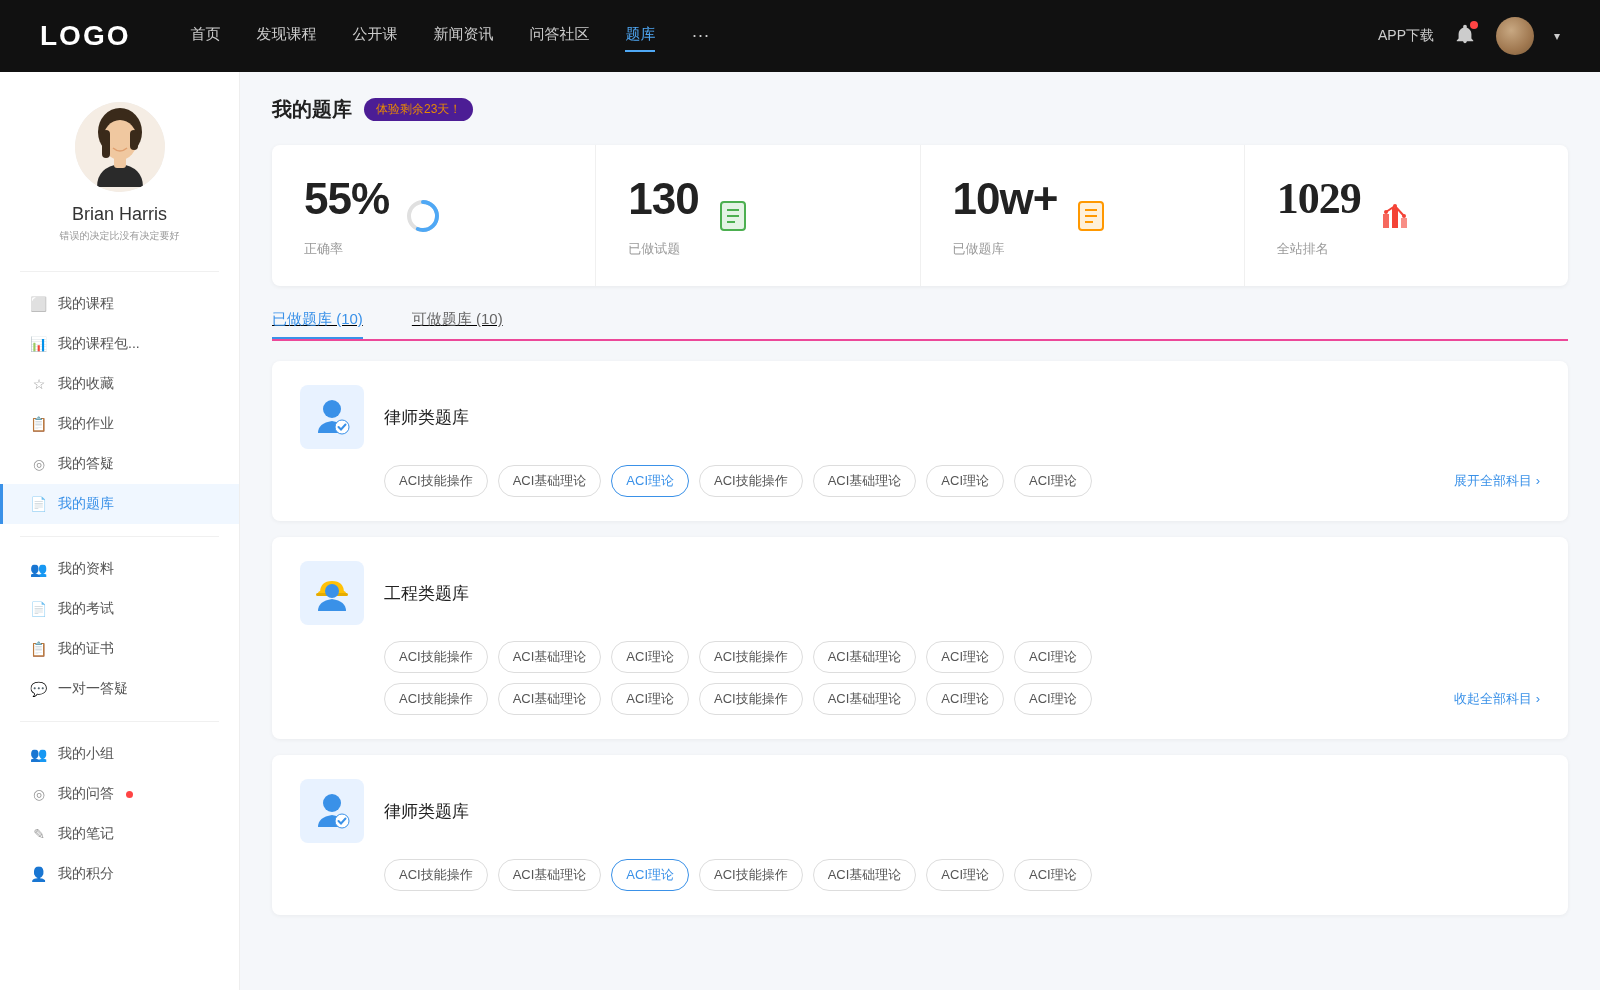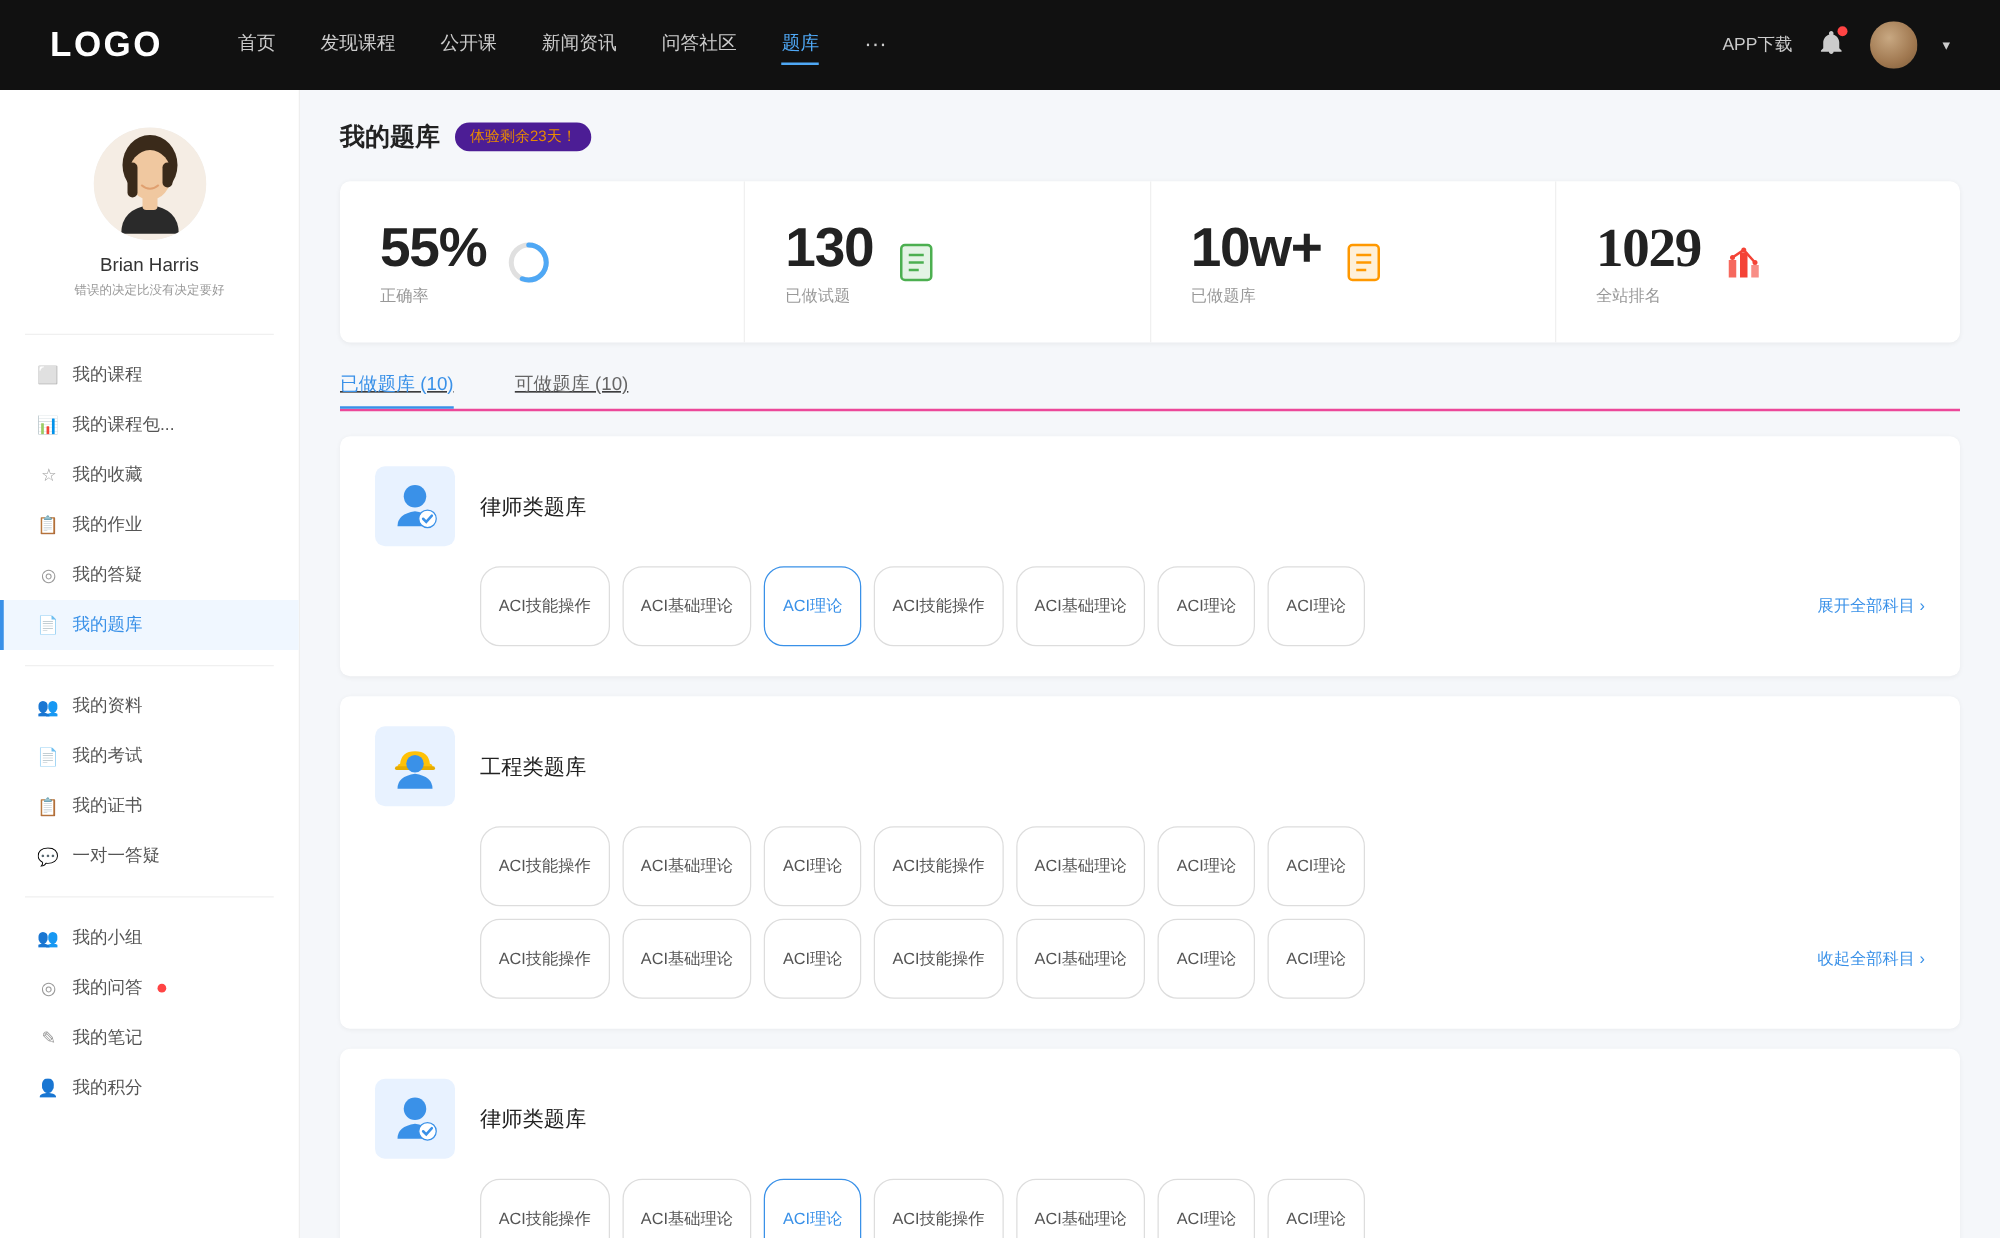--- a/index.html
+++ b/index.html
@@ -114,21 +114,21 @@
       padding-bottom: 16px;
     }
     .sidebar-avatar {
       width: 90px; height: 90px;
       border-radius: 50%;
       overflow: hidden;
       background: #f0ece8;
     }
     .sidebar-username {
       margin-top: 12px;
-      font-size: 15px;
+      font-size: 18px;
       color: #333;
       font-weight: 500;
     }
     .sidebar-motto {
       font-size: 10px;
       color: #999;
       margin-top: 4px;
     }
     .sidebar-divider {
       height: 1px;
@@ -227,21 +227,21 @@
     .stat-text-wrap {}
     .stat-value {
       font-size: 44px;
       font-weight: 600;
       color: #222;
       letter-spacing: -1px;
     }
     .stat-label {
       font-size: 13px;
       color: #999;
-      margin-top: 4px;
+      margin-top: 16px;
     }
     .stat-icon {
       width: 36px; height: 36px;
       display: flex;
       align-items: center;
       justify-content: center;
     }
     
     .donut {
       width: 36px; height: 36px;
@@ -297,21 +297,21 @@
       align-items: center;
       justify-content: center;
       flex-shrink: 0;
     }
     .qbank-title {
       font-size: 17px;
       font-weight: 500;
       color: #222;
     }
     .qbank-tag {
-      padding: 22px 14px;
+      padding: 6px 14px;
       border: 1px solid #ddd;
       border-radius: 16px;
       font-size: 13px;
       color: #555;
       cursor: pointer;
       background: white;
     }
     .qbank-tag.active-tag {
       border-color: #3a91e8;
       color: #3a91e8;

